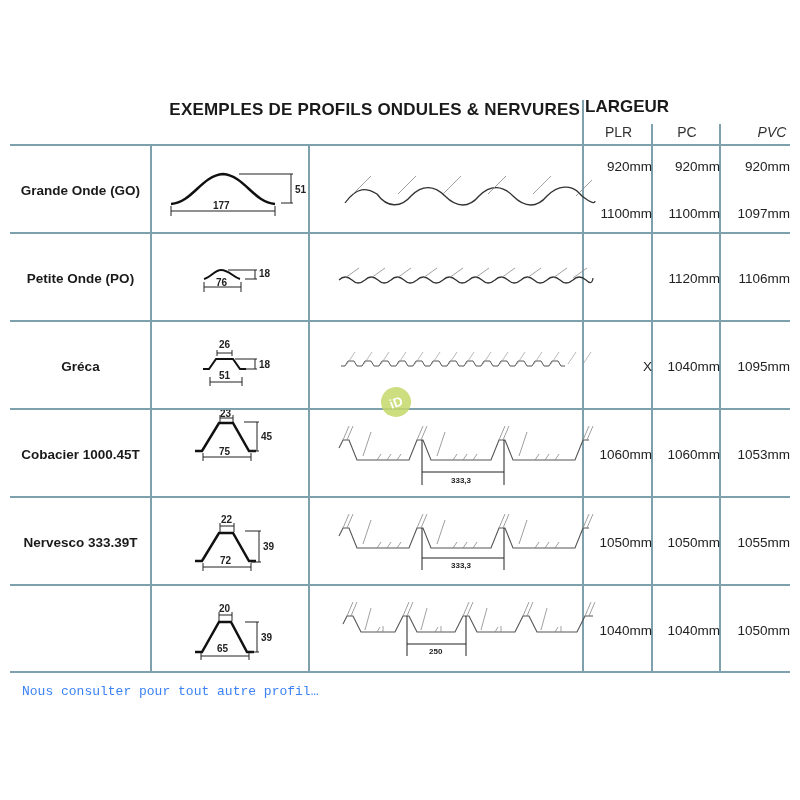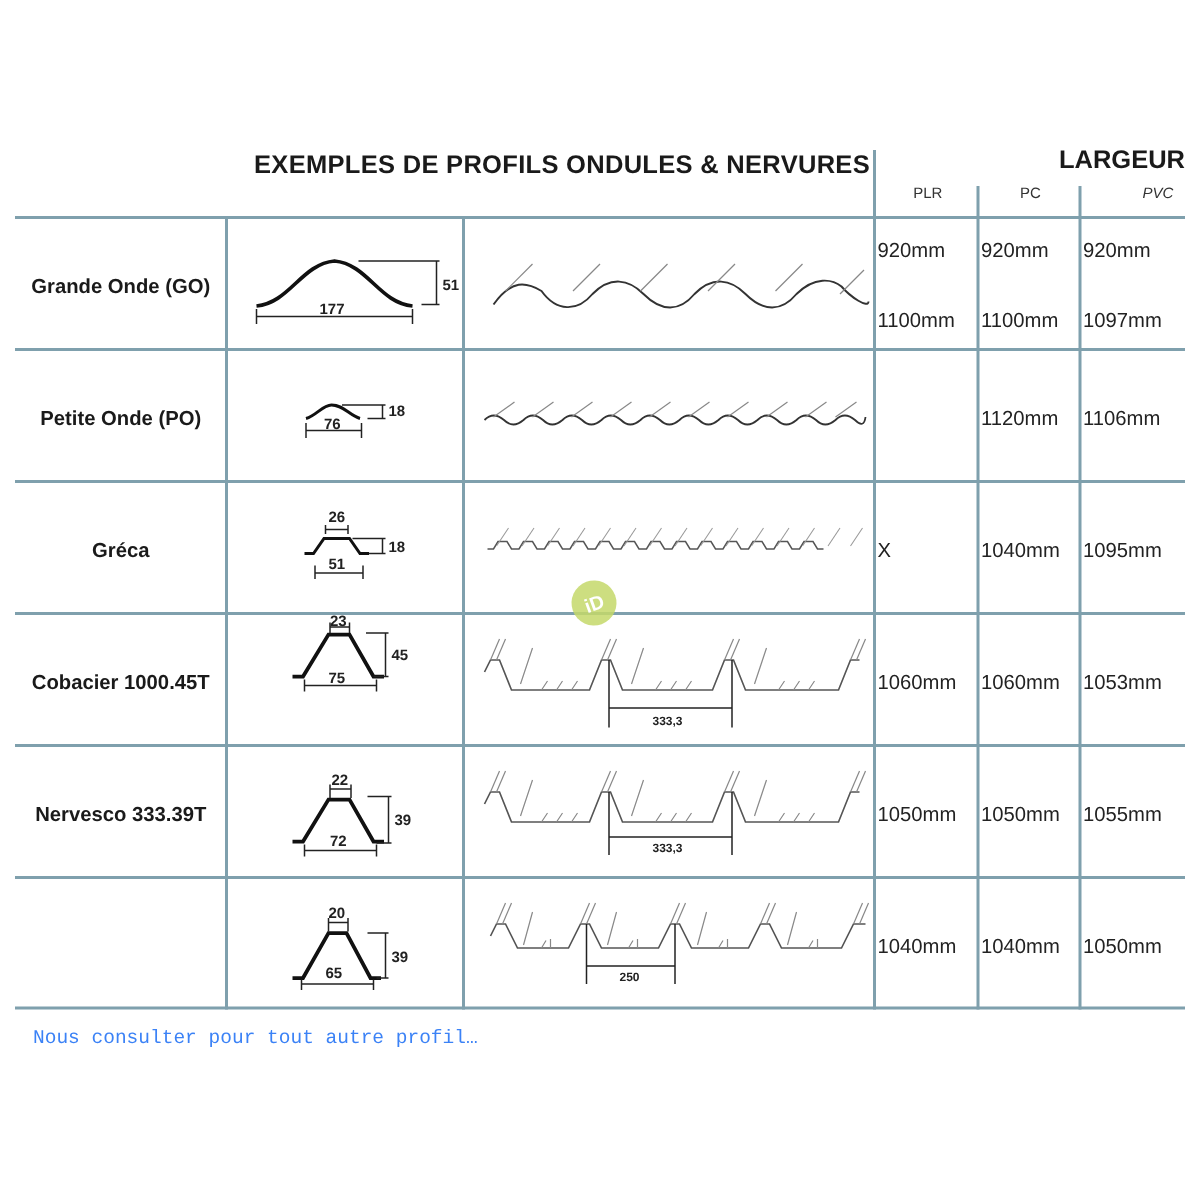--- a/index.html
+++ b/index.html
@@ -1,26 +1,26 @@
 <!DOCTYPE html>
 <html><head>
 <meta charset="utf-8">
 <style>
   html, body { margin:0; padding:0; background:#ffffff; }
   body { width:800px; height:800px; position:relative; overflow:hidden; font-family:"Liberation Sans", sans-serif; color:#1a1a1a; }
   .hline { position:absolute; left:10px; width:780px; height:2px; background:#7fa0ad; }
   .vline { position:absolute; width:2px; background:#7fa0ad; }
   .title { position:absolute; left:40px; width:540px; top:100px; text-align:right; font-weight:bold; font-size:17px; letter-spacing:0.2px; }
-  .largeur { position:absolute; left:585px; width:205px; top:97px; text-align:right; font-weight:bold; font-size:17px; }
-  .subhdr { position:absolute; top:124px; text-align:center; font-size:10px; color:#333; }
+  .largeur { position:absolute; left:585px; width:205px; top:97px; text-align:left; font-weight:bold; font-size:17px; }
+  .subhdr { position:absolute; top:124px; text-align:center; font-size:14px; color:#333; }
   .row { position:absolute; left:10px; width:780px; height:88px; }
   .name { position:absolute; left:0; width:141px; top:0; height:100%; display:flex; align-items:center; justify-content:center; text-align:right; font-weight:bold; font-size:13.5px; }
   .profile { position:absolute; left:143px; width:156px; top:0; height:100%; }
-  .sheet { position:absolute; left:301px; width:237px; top:0; height:100%; }
-  .val { position:absolute; top:0; height:100%; display:flex; flex-direction:column; align-items:flex-start; justify-content:center; font-size:13.5px; line-height:17px; color:#222;gap:30px; }
+  .sheet { position:absolute; left:317px; width:237px; top:0; height:100%; }
+  .val { position:absolute; top:0; height:100%; display:flex; flex-direction:column; align-items:flex-end; justify-content:center; font-size:13.5px; line-height:17px; color:#222;gap:30px; }
   .v1 { left:575px; width:67px; }
   .v2 { left:644px; width:66px; }
   .v3 { left:712px; width:68px; }
   svg { position:absolute; left:0; top:0; }
   svg text { font-family:"Liberation Sans", sans-serif; font-weight:bold; fill:#222; }
   .footnote { position:absolute; left:22px; top:684px; font-size:13px; color:#3b82f6;font-family:Liberation Mono, monospace; }
   .watermark { position:absolute; left:381px; top:387px; width:30px; height:30px; border-radius:50%; background:#c5d96a; opacity:0.85; display:flex; align-items:center; justify-content:center; color:#fff; font-weight:bold; font-size:13px; transform:rotate(-20deg); }
 </style>
 </head>
 <body>

